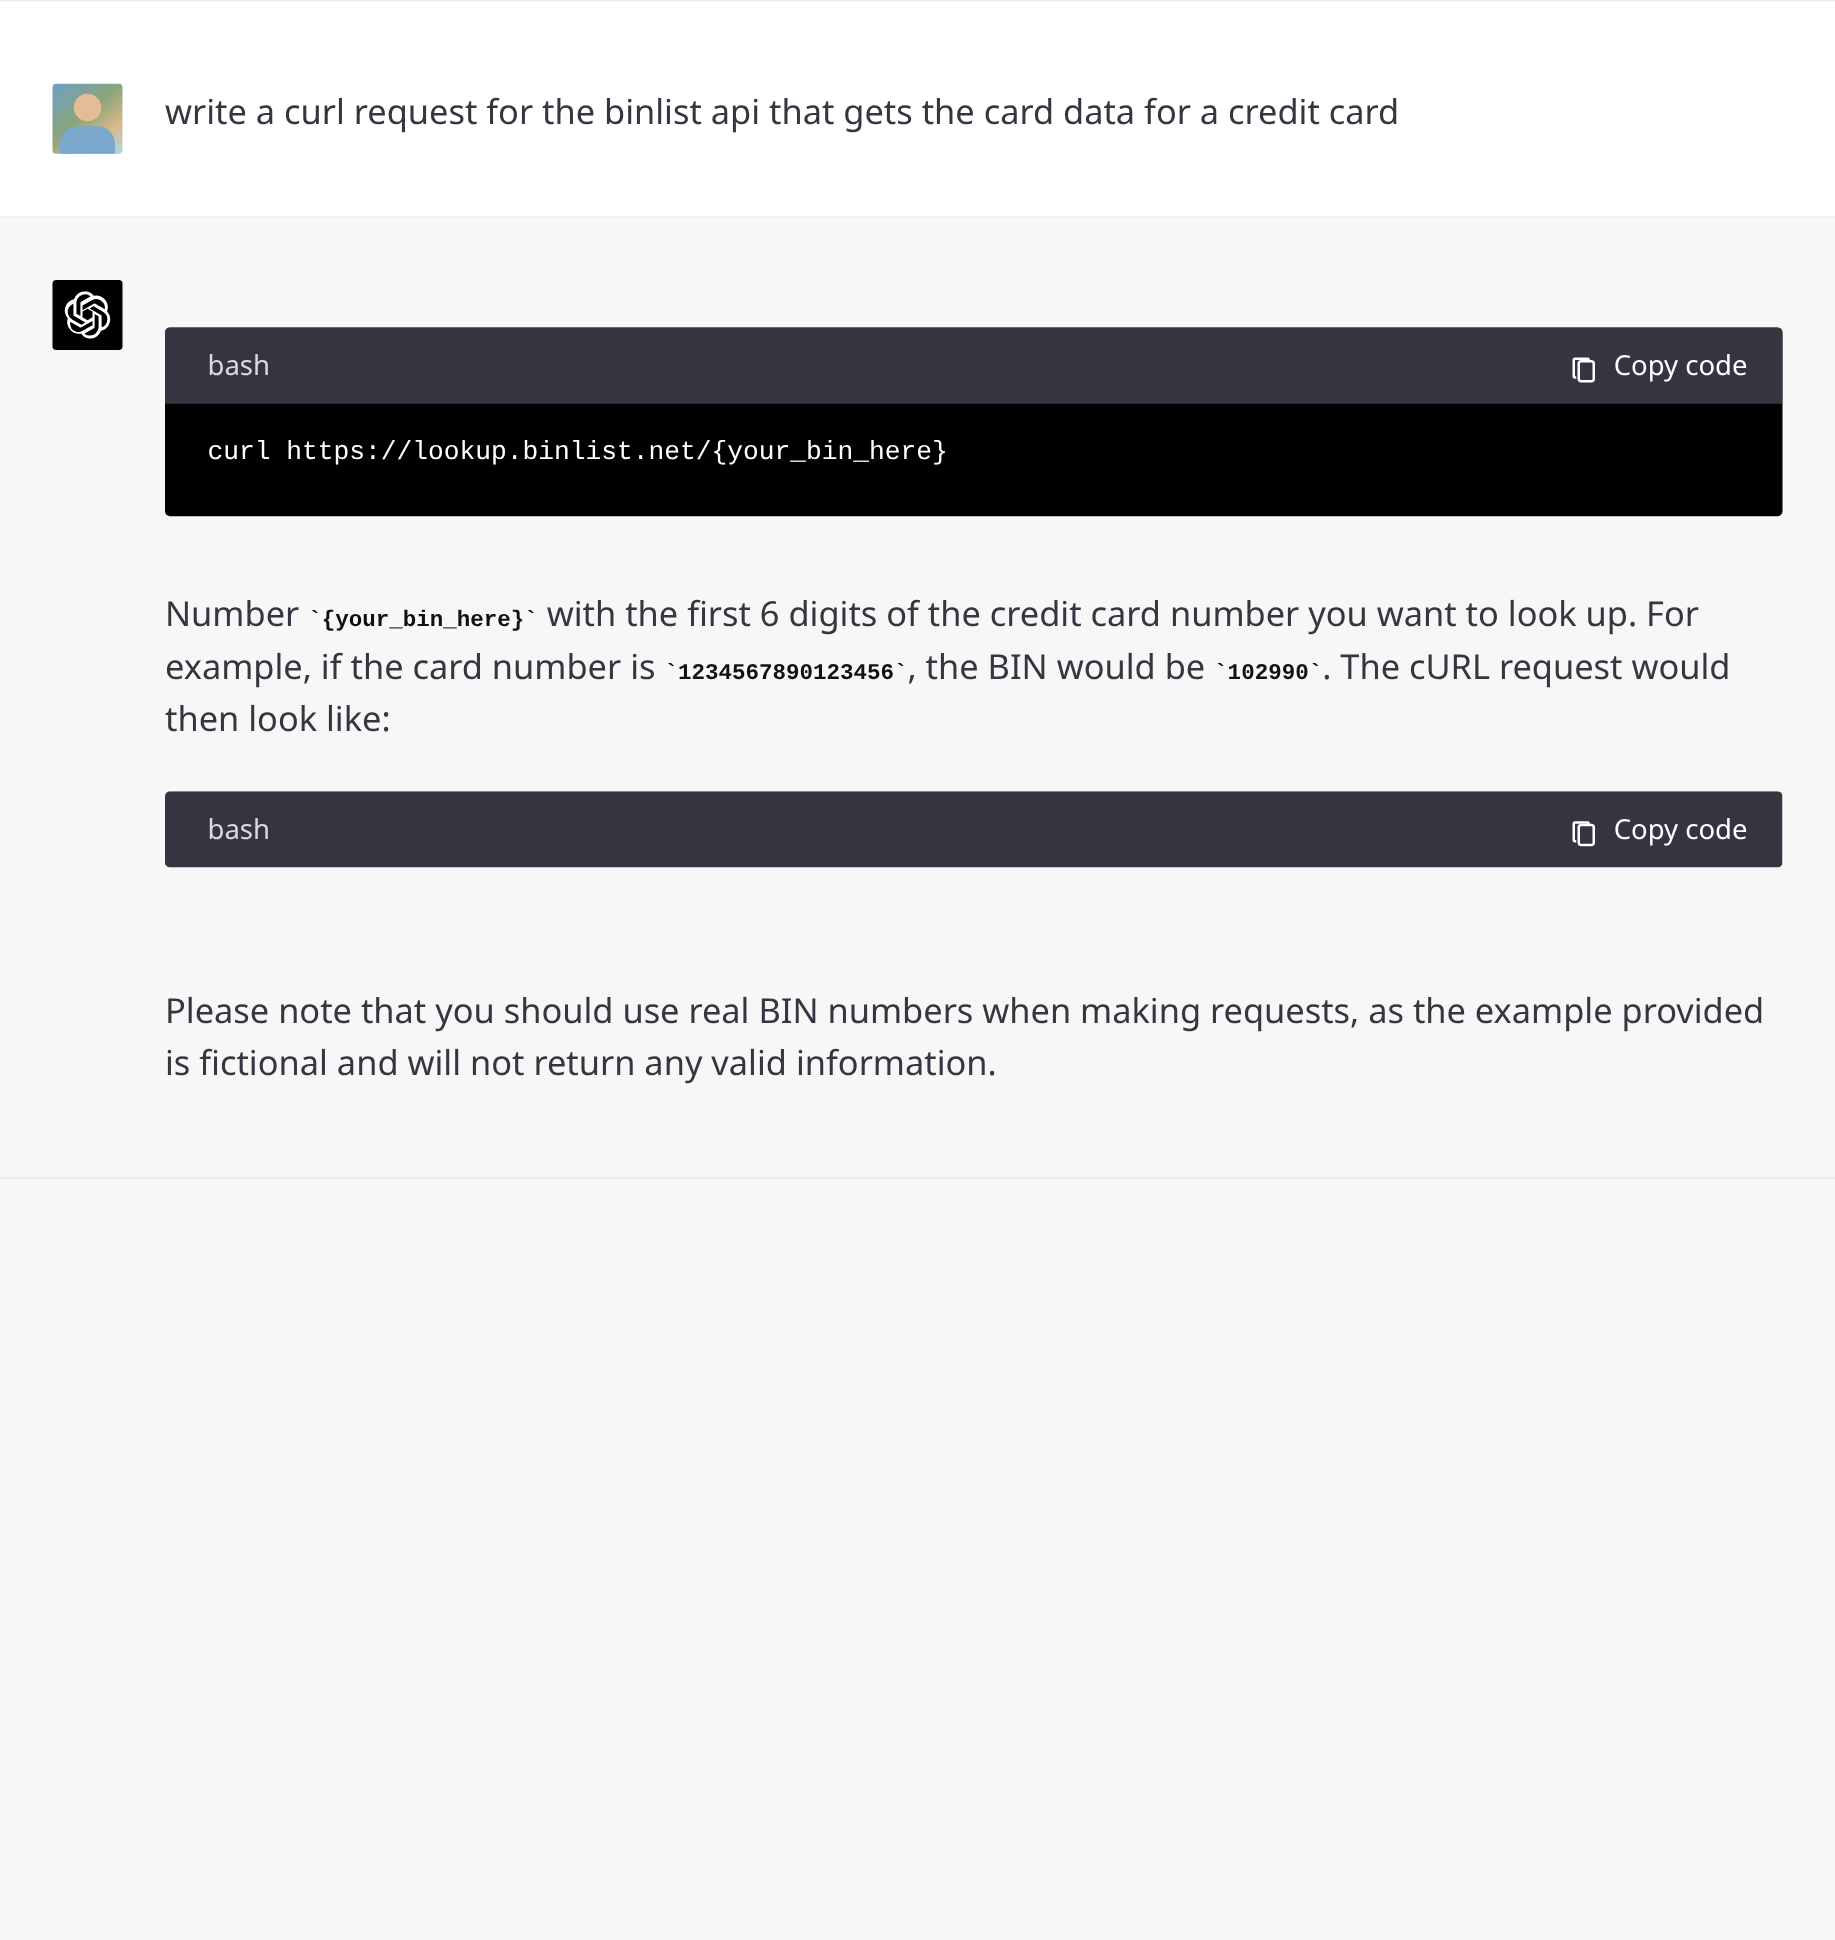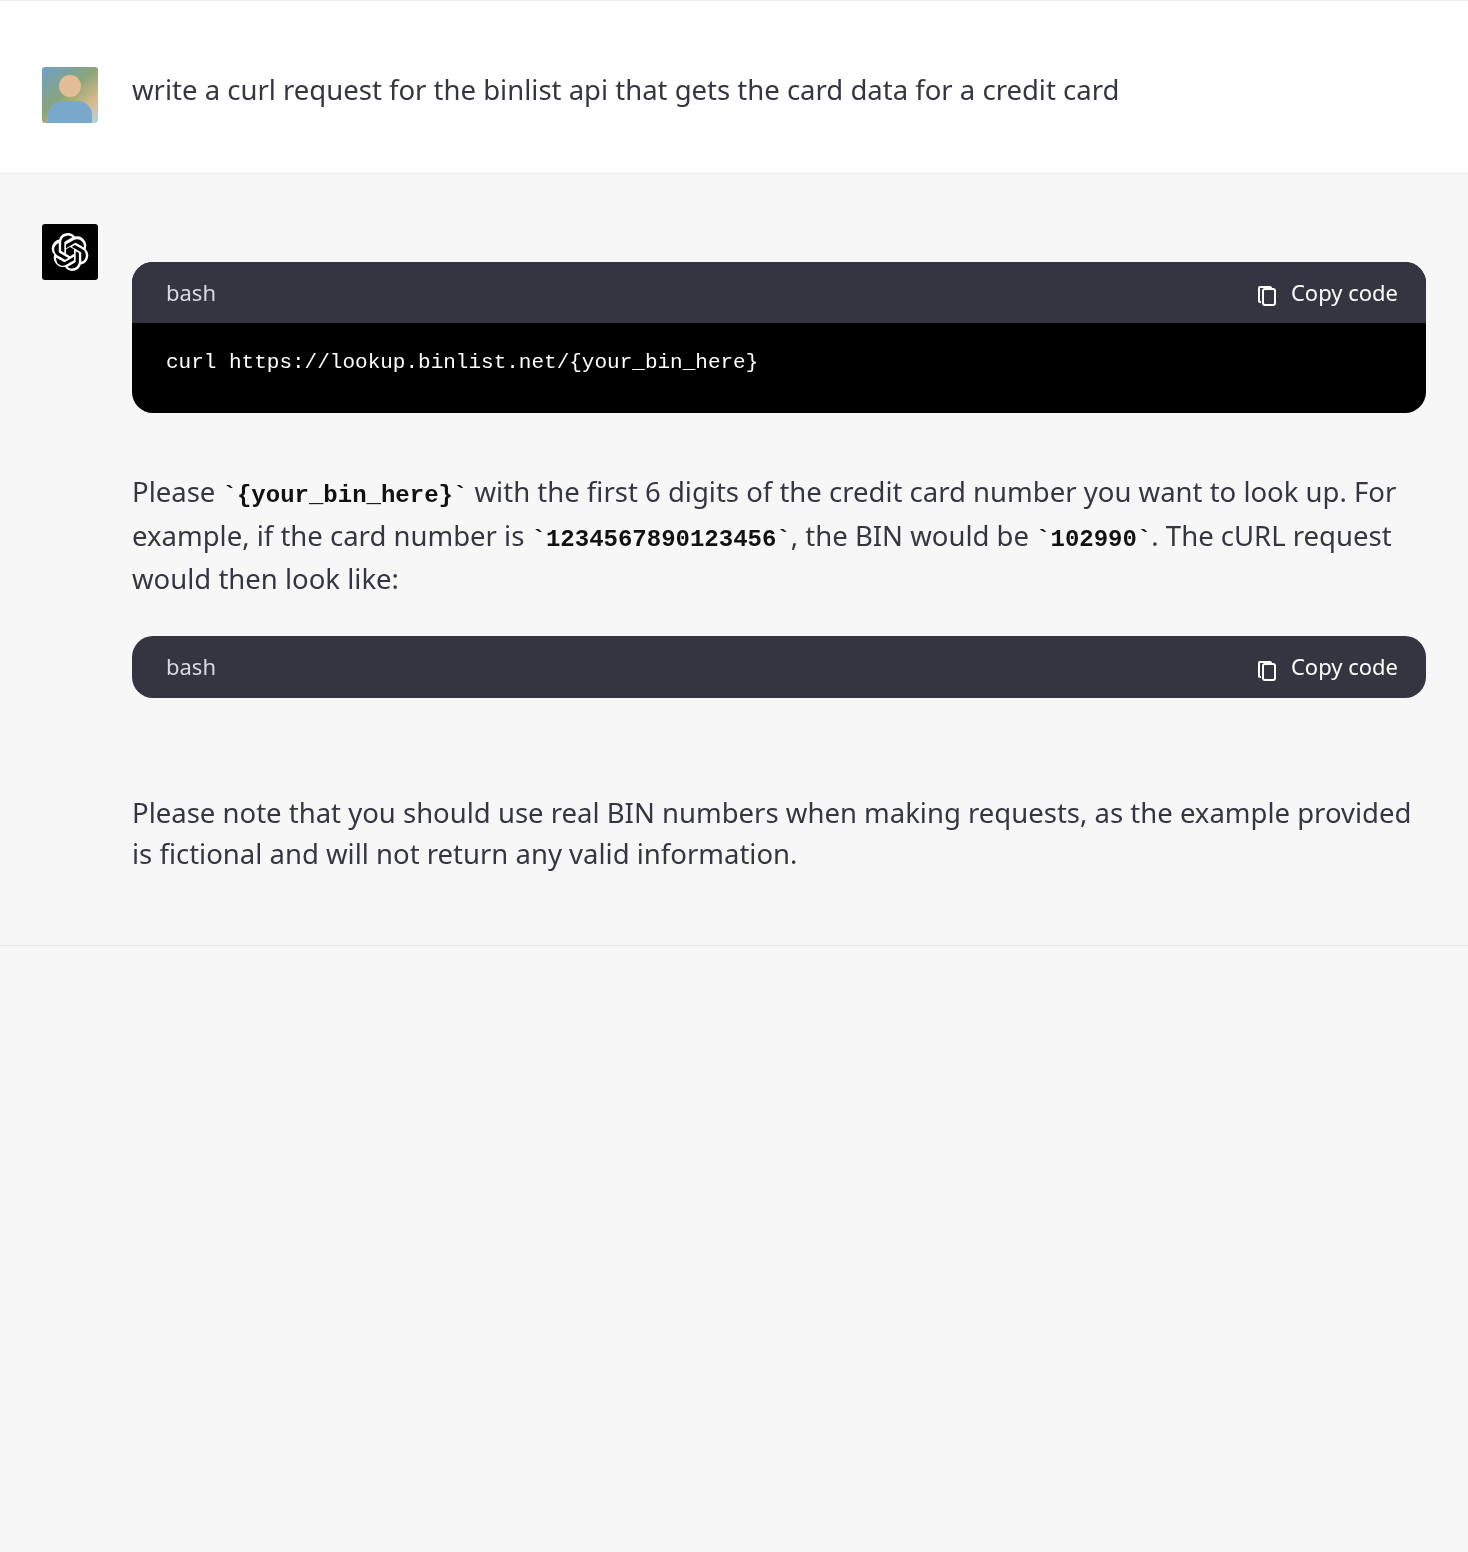--- a/index.html
+++ b/index.html
@@ -75,21 +75,21 @@
     line-height: 1.52;
     padding-top: 2px;
   }
   .content p {
     margin-bottom: 12px;
   }
   .content .para-gap { height: 36px; }
   .code-block {
     margin-top: 36px;
     margin-bottom: 58px;
-    border-radius: 21px;
+    border-radius: 4px;
     overflow: hidden;
     background: #000000;
   }
   .code-header {
     background: #343541;
     color: #d9d9e3;
     display: flex;
     justify-content: space-between;
     align-items: center;
     padding: 14px 28px 14px 34px;
@@ -106,21 +106,21 @@
   .code-body {
     padding: 24px 34px 34px 34px;
     font-family: ui-monospace, "SFMono-Regular", Consolas, "Liberation Mono", Menlo, monospace;
     font-size: 21px;
     color: #ffffff;
     white-space: pre;
     overflow-x: auto;
   }
   code.inline {
     font-family: ui-monospace, "SFMono-Regular", Consolas, "Liberation Mono", Menlo, monospace;
-    font-size: 24px;
+    font-size: 18px;
     font-weight: 600;
     color: #111;
   }
 </style>
 </head>
 <body>
 
 <div class="chat">
 
   <div class="message user">
@@ -147,21 +147,21 @@
               <rect x="8" y="4" width="12" height="16" rx="2"></rect>
               <path d="M16 4V3a1 1 0 0 0-1-1H5a1 1 0 0 0-1 1v13a1 1 0 0 0 1 1h1"></path>
             </svg>
             <span>Copy code</span>
           </div>
         </div>
         <div class="code-body">curl https://lookup.binlist.net/{your_bin_here}</div>
       </div>
 
       <p>
-        <span>Please </span><code class="inline">`{your_bin_here}`</code><span> with the first 6 digits of the credit card number you want to look up. For example, if the card number is </span><code class="inline">`1234567890123456`</code><span>, the BIN would be </span><code class="inline">`102990`</code><span>. The cURL request would then look like:</span>
+        <span>Number </span><code class="inline">`{your_bin_here}`</code><span> with the first 6 digits of the credit card number you want to look up. For example, if the card number is </span><code class="inline">`1234567890123456`</code><span>, the BIN would be </span><code class="inline">`102990`</code><span>. The cURL request would then look like:</span>
       </p>
 
       <div class="code-block">
         <div class="code-header">
           <span>bash</span>
           <div class="copy-group">
             <svg viewBox="0 0 24 24" fill="none" stroke="currentColor" stroke-width="2">
               <rect x="8" y="4" width="12" height="16" rx="2"></rect>
               <path d="M16 4V3a1 1 0 0 0-1-1H5a1 1 0 0 0-1 1v13a1 1 0 0 0 1 1h1"></path>
             </svg>

